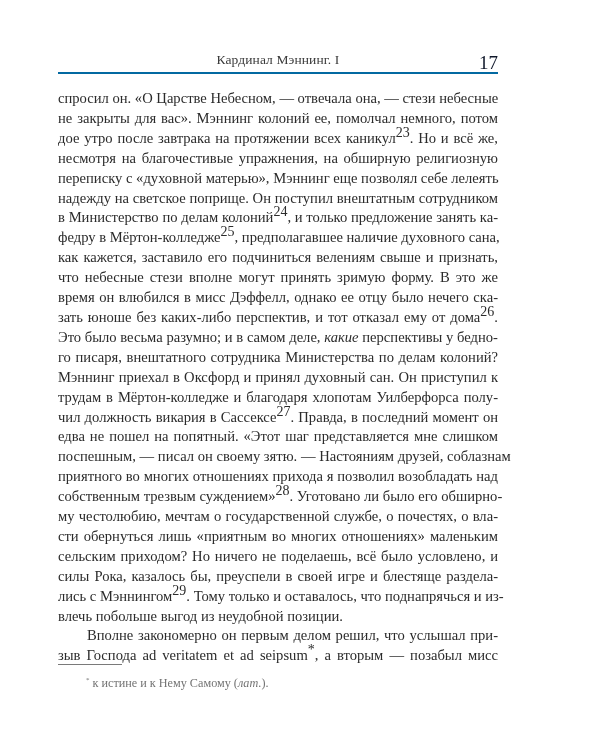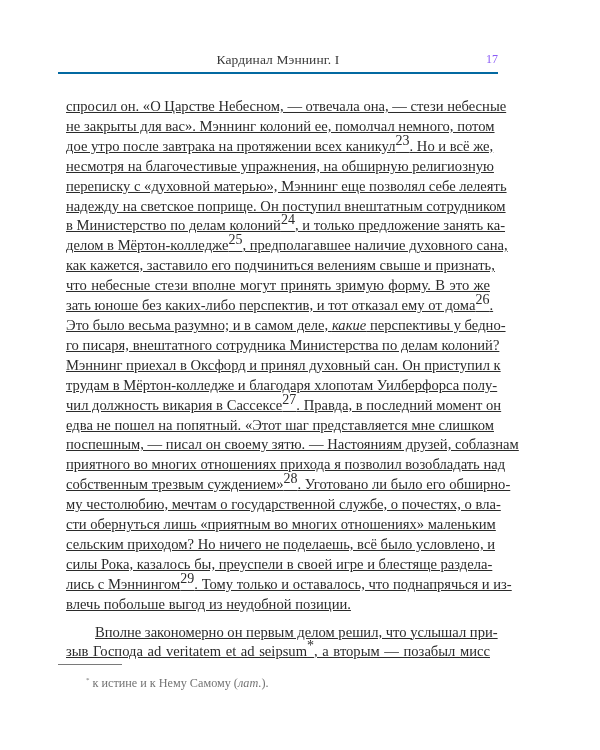--- a/index.html
+++ b/index.html
@@ -10,28 +10,28 @@
     }
     .running-head {
       position: absolute; left: 58px; top: 52px; width: 440px; height: 20px;
       border-bottom: 2px solid #0369a1;
     }
     .running-title {
       position: absolute; left: 0; right: 0; top: 0; text-align: center;
       font-size: 13.5px; color: #3a3a3a; letter-spacing: 0.1px;
     }
     .page-number {
-      position: absolute; right: 0; top: 0; font-size: 12px; color: #8b5cf6;
+      position: absolute; right: 0; top: 0; font-size: 19px; color: #0f172a;
     }
     .body-text {
       position: absolute; left: 58px; top: 89px; width: 440px;
       font-size: 14.6px; line-height: 19.9px; text-align: justify;
       color: #2b2b2b;
     }
-    .body-text p { margin: 8px; text-decoration: underline; }
+    .body-text p { margin: 0; }
     .line { display: block; text-align: justify; text-align-last: justify; white-space: nowrap; }
     .line.last { text-align-last: left; }
     .indent { padding-left: 29px; }
     sup { font-size: 14px; line-height: 0; vertical-align: 6px; }
     em { font-style: italic; }
     .footnote-rule {
       position: absolute; left: 58px; top: 664px; width: 64px; height: 0;
       border-top: 1px solid #7a7a7a;
     }
     .footnote {
@@ -50,23 +50,24 @@
 
 <div class="body-text" id="body-text">
     <p>
       <span class="line"><span>спросил он. «О Царстве Небесном, — отвечала она, — стези небесные</span></span>
       <span class="line"><span>не закрыты для вас». Мэннинг колоний ее, помолчал немного, потом</span></span>
       <span class="line"><span>дое утро после завтрака на протяжении всех каникул</span><sup>23</sup><span>. Но и всё же,</span></span>
       <span class="line"><span>несмотря на благочестивые упражнения, на обширную религиозную</span></span>
       <span class="line"><span>переписку с «духовной матерью», Мэннинг еще позволял себе лелеять</span></span>
       <span class="line"><span>надежду на светское поприще. Он поступил внештатным сотрудником</span></span>
       <span class="line"><span>в Министерство по делам колоний</span><sup>24</sup><span>, и только предложение занять ка-</span></span>
-      <span class="line"><span>делом в Мёртон-колледже</span><sup>25</sup><span>, предполагавшее наличие духовного сана,</span></span>
+      <span class="line"><span>федру в Мёртон-колледже</span><sup>25</sup><span>, предполагавшее наличие духовного сана,</span></span>
       <span class="line"><span>как кажется, заставило его подчиниться велениям свыше и признать,</span></span>
       <span class="line"><span>что небесные стези вполне могут принять зримую форму. В это же</span></span>
+      <span class="line"><span>время он влюбился в мисс Дэффелл, однако ее отцу было нечего ска-</span></span>
       <span class="line"><span>зать юноше без каких-либо перспектив, и тот отказал ему от дома</span><sup>26</sup><span>.</span></span>
       <span class="line"><span>Это было весьма разумно; и в самом деле, </span><em>какие</em><span> перспективы у бедно-</span></span>
       <span class="line"><span>го писаря, внештатного сотрудника Министерства по делам колоний?</span></span>
       <span class="line"><span>Мэннинг приехал в Оксфорд и принял духовный сан. Он приступил к</span></span>
       <span class="line"><span>трудам в Мёртон-колледже и благодаря хлопотам Уилберфорса полу-</span></span>
       <span class="line"><span>чил должность викария в Сассексе</span><sup>27</sup><span>. Правда, в последний момент он</span></span>
       <span class="line"><span>едва не пошел на попятный. «Этот шаг представляется мне слишком</span></span>
       <span class="line"><span>поспешным, — писал он своему зятю. — Настояниям друзей, соблазнам</span></span>
       <span class="line"><span>приятного во многих отношениях прихода я позволил возобладать над</span></span>
       <span class="line"><span>собственным трезвым суждением»</span><sup>28</sup><span>. Уготовано ли было его обширно-</span></span>

